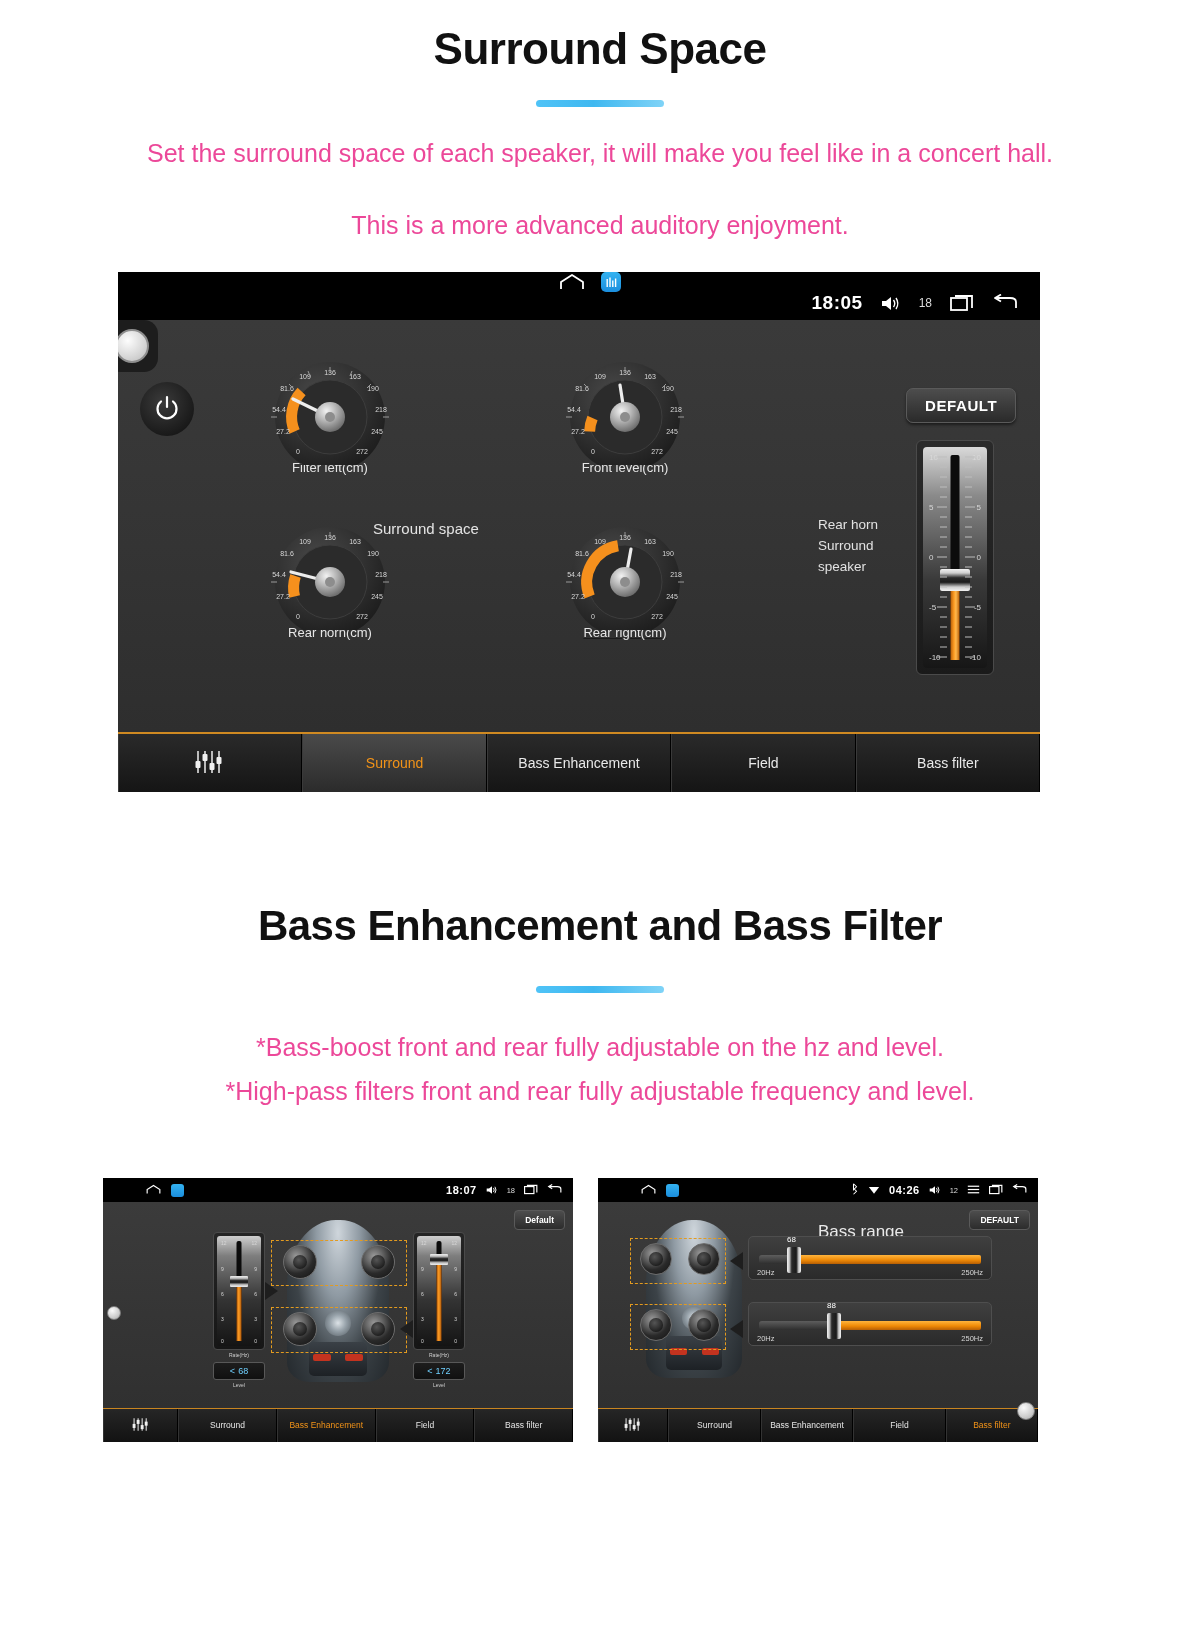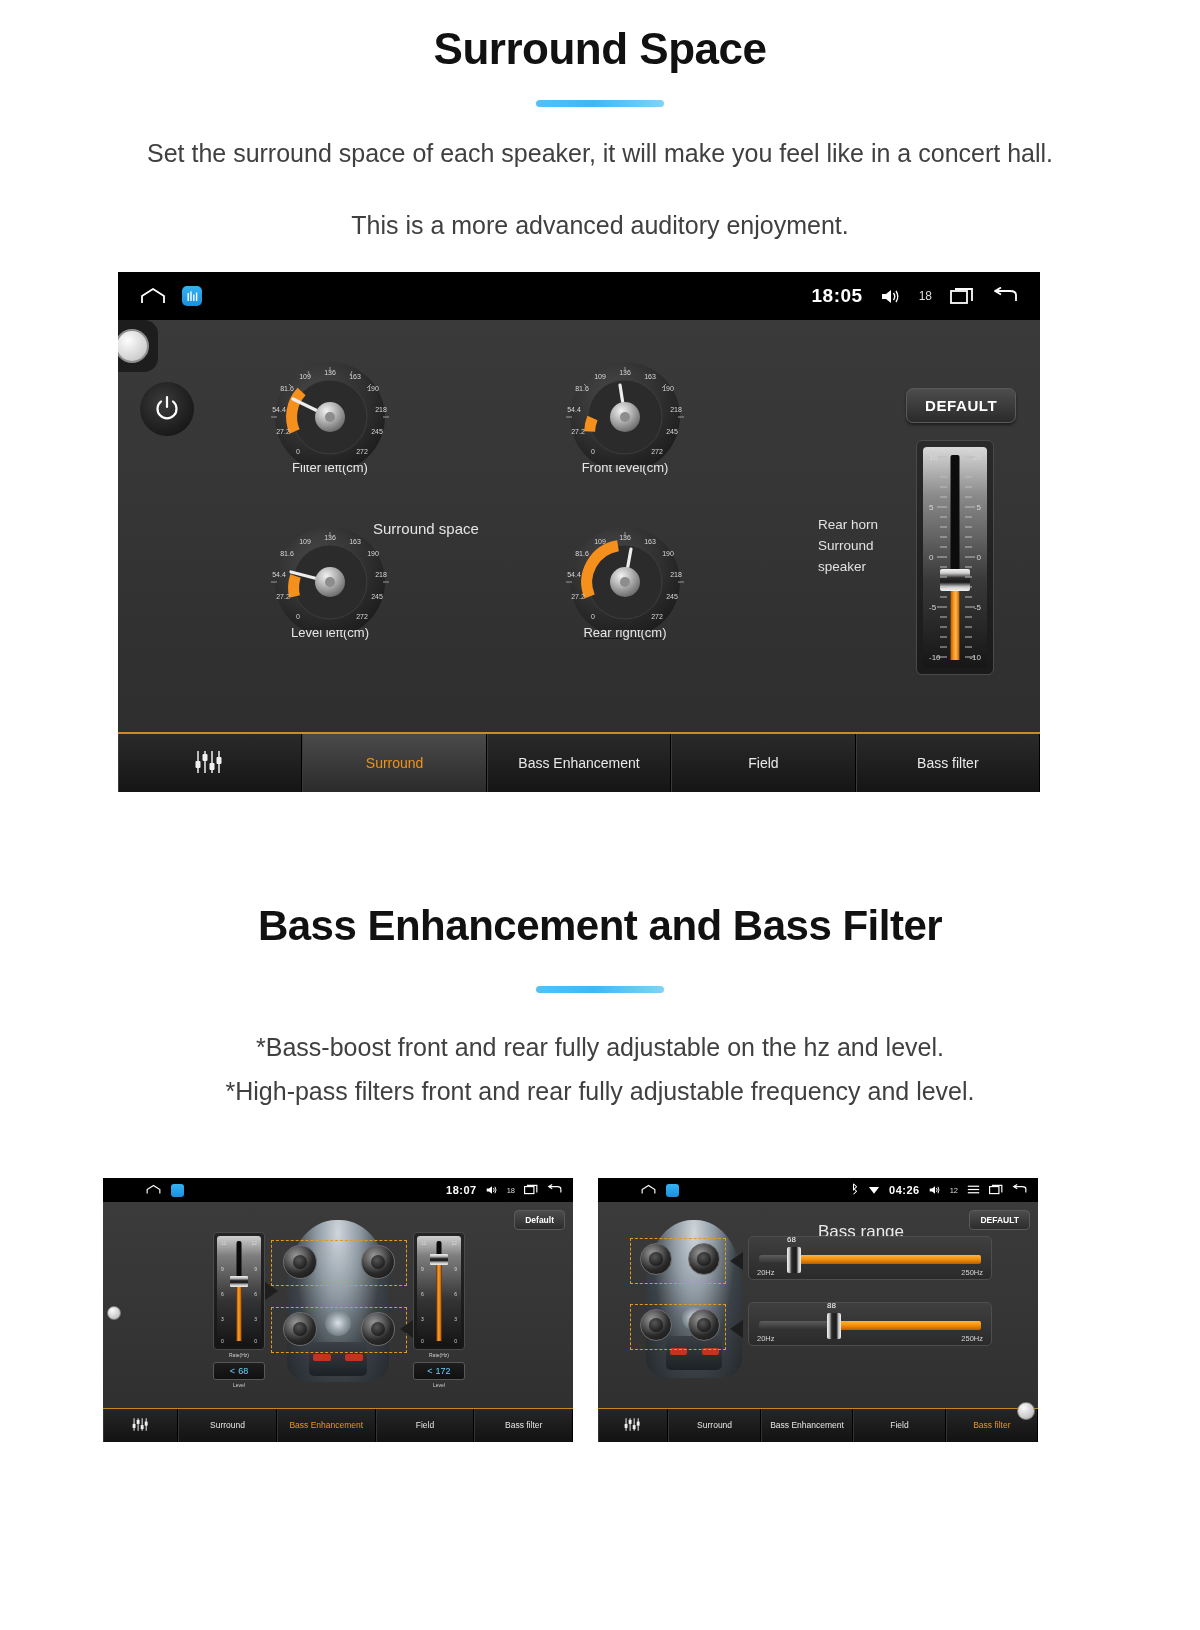--- a/index.html
+++ b/index.html
@@ -20,37 +20,38 @@
     letter-spacing:-0.5px;
     color:#111;
   }
   .divider {
     width:128px; height:7px; border-radius:4px;
     margin:26px auto 0 auto;
     background:linear-gradient(90deg,#4fc3f7 0%,#3fb8f0 45%,#7fd3f7 100%);
   }
   .sec-sub {
     text-align:center;
-    color:#404040;
+    color:#ec4899;
     line-height:1.42;
   }
 
   
   .device {
     position:absolute;
     background:#000;
     overflow:hidden;
   }
   #device-main { left:118px; top:272px; width:922px; height:520px; }
 
   .statusbar {
     position:absolute; left:0; top:0; right:0; height:48px;
     background:#000;
     display:flex; align-items:center;
     color:#fff;
+    flex-direction:column;
   }
   .sb-left { display:flex; align-items:center; gap:16px; padding-left:22px; }
   .sb-right { margin-left:auto; display:flex; align-items:center; gap:18px; padding-right:22px; }
   .sb-time { font-size:19px; font-weight:bold; letter-spacing:0.5px; }
   .sb-vol { font-size:12px; color:#ddd; }
 
   .icon-home, .icon-recents, .icon-back, .icon-menu, .icon-speaker,
   .icon-bt, .icon-wifi { display:inline-block; line-height:0; }
 
   .app-badge {
@@ -467,21 +468,21 @@
           <g stroke="#9a9a9a" stroke-width="1">
             <line x1="77" y1="12" x2="77" y2="18"></line>
             <line x1="18" y1="62" x2="24" y2="62"></line>
             <line x1="130" y1="62" x2="136" y2="62"></line>
           </g>
           <line x1="77" y1="62" x2="38" y2="52" stroke="#ededed" stroke-width="3.2" stroke-linecap="round"></line>
           <circle cx="77" cy="62" r="15" fill="url(#hub1)"></circle>
           <circle cx="77" cy="62" r="5" fill="#8d8d8d"></circle>
         </svg>
       </div>
-      <div class="dial-label">Level left(cm)</div>
+      <div class="dial-label">Rear horn(cm)</div>
     </div>
 
     <div class="dial" style="left:430px;top:200px;text-decoration:underline;">
       <div class="dial-face">
         <svg width="154" height="110" viewBox="0 0 154 110">
           <circle cx="77" cy="62" r="55" fill="url(#bez1)"></circle>
           <circle cx="77" cy="62" r="37" fill="#2b2b2b" stroke="#3d3d3d" stroke-width="1"></circle>
           <path d="M41.6 76.5 A37 37 0 0 1 70 25.8" fill="none" stroke="#f5901d" stroke-width="11"></path>
           <g font-size="7" fill="#d8d8d8" font-family="Liberation Sans, sans-serif" text-anchor="middle">
             <text x="45" y="99">0</text>

